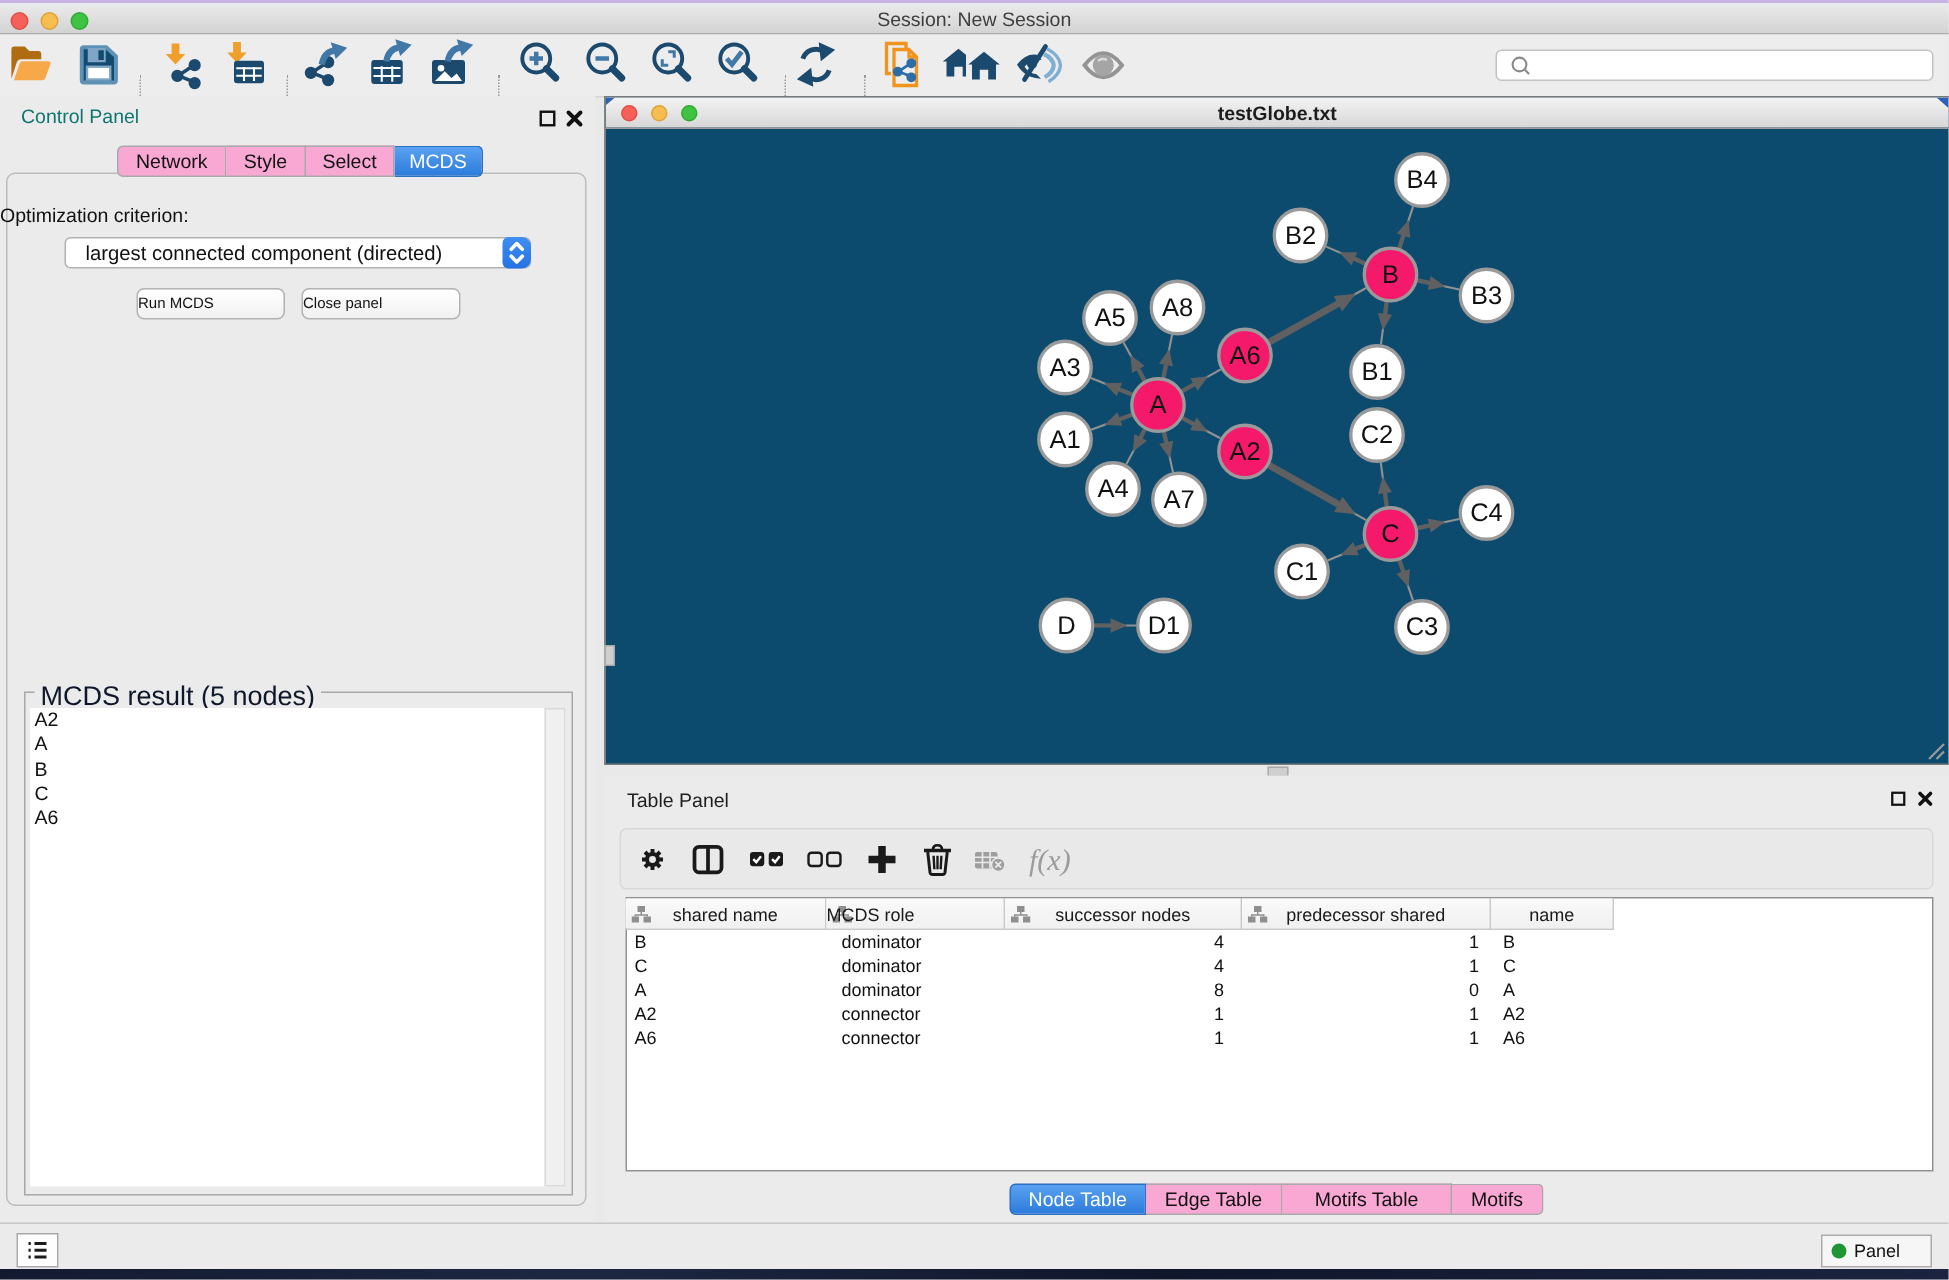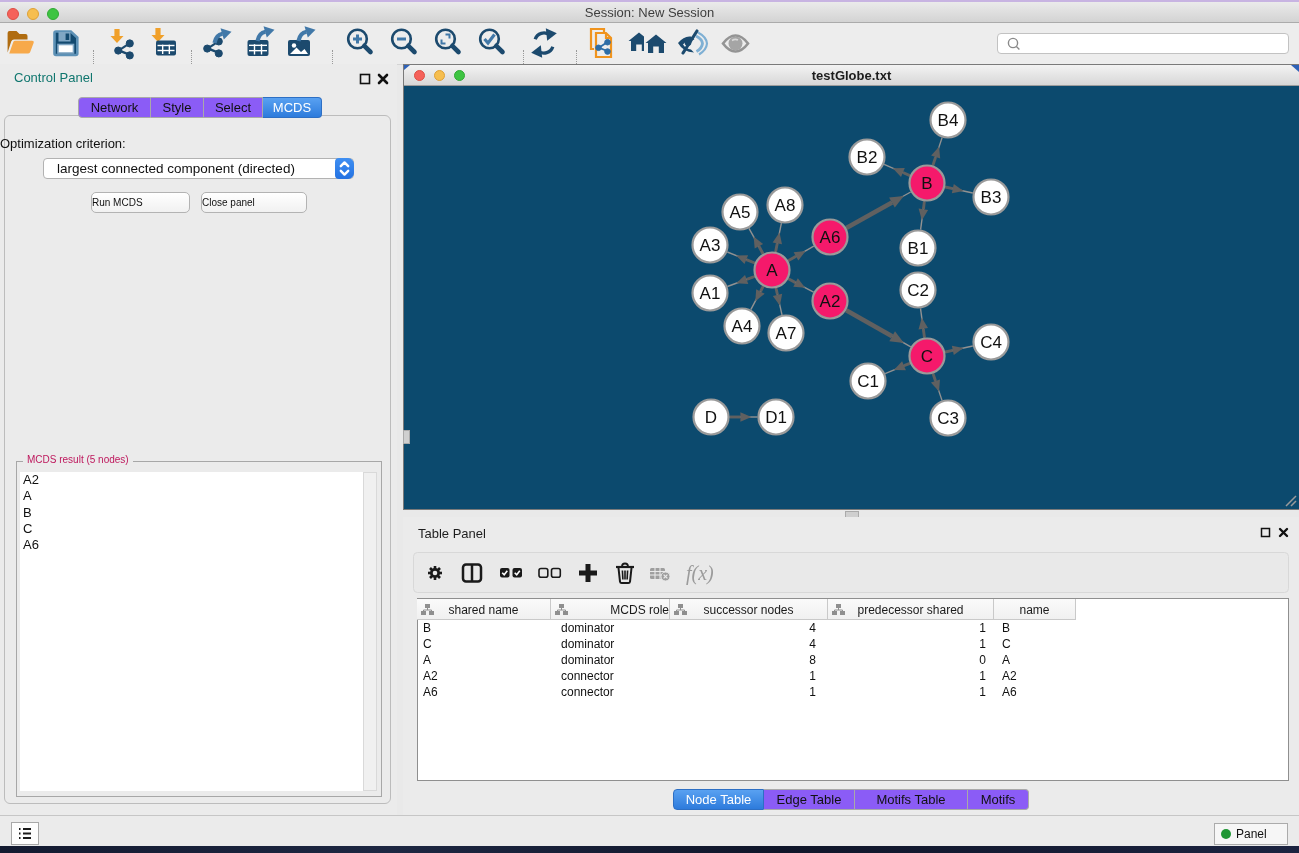--- a/index.html
+++ b/index.html
@@ -1,21 +1,21 @@
 <!DOCTYPE html>
 <html><head><meta charset="utf-8"><style>
 html,body{margin:0;padding:0}
 body{width:1299px;height:853px;position:relative;overflow:hidden;background:#e9e9e9;
  font-family:"Liberation Sans",sans-serif;-webkit-font-smoothing:antialiased}
 .abs{position:absolute}
 .tl{border-radius:50%;width:12px;height:12px;position:absolute;top:6px}
 .sep{position:absolute;top:27px;height:32px;width:0;border-left:1px dotted #9a9a9a}
 .btn{position:absolute;background:linear-gradient(#ffffff,#f1f1f1);border:1px solid #b3b3b3;border-radius:5px;
  font-size:10px;color:#111;text-align:left}
-.tab{float:left;background:#8b5cf6;border:1px solid #a9a9a9;border-left:none;font-size:13px;color:#111;
+.tab{float:left;background:#f9a8d4;border:1px solid #a9a9a9;border-left:none;font-size:13px;color:#111;
  text-align:center;line-height:19px;height:19px}
 </style></head>
 <body>
 
 <div class="abs" style="left:0;top:0;width:1299px;height:2px;background:#c8b4e2"></div>
 
 <div class="abs" style="left:0;top:2px;width:1299px;height:20px;background:linear-gradient(#ebebeb,#d3d3d3);border-bottom:1px solid #ababab">
   <div class="tl" style="left:7px;background:#f5615a;border:1px solid #dd4f45;box-sizing:border-box"></div>
   <div class="tl" style="left:27px;background:#f6be4f;border:1px solid #dfa137;box-sizing:border-box"></div>
   <div class="tl" style="left:47px;background:#3ec442;border:1px solid #31aa35;box-sizing:border-box"></div>
@@ -171,21 +171,21 @@
             <path d="M5.8 8.2 L9.5 4.4 L13.2 8.2"></path>
             <path d="M5.8 12.8 L9.5 16.6 L13.2 12.8"></path>
           </g>
         </svg>
     </div>
   </div>
   <div class="btn" style="left:91px;top:128px;width:97px;height:19px;line-height:19px">Run MCDS</div>
   <div class="btn" style="left:201px;top:128px;width:104px;height:19px;line-height:19px">Close panel</div>
 
   <div class="abs" style="left:16px;top:397px;width:364px;height:334px;border:1px solid #a7a7a7">
-    <div style="position:absolute;left:6px;top:-8px;background:#ebebeb;padding:0 4px;font-size:10px;color:#be185d">MCDS result (5 nodes)</div>
+    <div style="position:absolute;left:6px;top:-8px;background:#ebebeb;padding:0 4px;font-size:18px;color:#0f172a">MCDS result (5 nodes)</div>
     <div style="position:absolute;left:3px;top:10px;width:357px;height:319px;background:#fff;font-size:13px;color:#111;line-height:16.3px;padding-left:3px;box-sizing:border-box">A2<br>A<br>B<br>C<br>A6</div>
     <div style="position:absolute;right:4px;top:10px;width:14px;height:319px;background:#f0f0f0;border:1px solid #d9d9d9;box-sizing:border-box"></div>
   </div>
 </div>
 
 <div class="abs" style="left:403px;top:64px;width:896px;height:446px;border:1px solid #7a7a7a;border-right:none;box-sizing:border-box;background:#0c4a6e">
   <div style="position:absolute;left:0;top:0;width:100%;height:21px;background:linear-gradient(#f3f3f3,#d7d7d7);border-bottom:1px solid #9c9c9c;box-sizing:border-box">
     <div class="tl" style="left:10px;top:5px;width:11px;height:11px;background:#f5615a;border:1px solid #dd4f45;box-sizing:border-box"></div>
     <div class="tl" style="left:30px;top:5px;width:11px;height:11px;background:#f6be4f;border:1px solid #dfa137;box-sizing:border-box"></div>
     <div class="tl" style="left:50px;top:5px;width:11px;height:11px;background:#3ec442;border:1px solid #31aa35;box-sizing:border-box"></div>
@@ -370,21 +370,21 @@
     </div>
     <div style="position:absolute;left:148px;top:82px;width:119px;height:21px;background:linear-gradient(#fafafa,#f0f0f0);border-right:1px solid #c9c9c9;border-bottom:1px solid #c9c9c9;box-sizing:border-box;font-size:12px;color:#1a1a1a">
       <svg width="13" height="12" style="position:absolute;left:4px;top:5px">
         <g fill="#8f8f8f">
           <rect x="4" y="0" width="5" height="4"></rect>
           <rect x="0" y="7" width="5" height="4"></rect>
           <rect x="8" y="7" width="5" height="4"></rect>
         </g>
         <path d="M6.5 4 L6.5 6 M2.5 7 L2.5 6 L10.5 6 L10.5 7" fill="none" stroke="#8f8f8f" stroke-width="1"></path>
       </svg>
-      <div style="position:absolute;left:0;right:0;top:4px;text-align:right">MCDS role</div>
+      <div style="position:absolute;left:0;right:0;top:4px;text-align:left">MCDS role</div>
     </div>
     <div style="position:absolute;left:267px;top:82px;width:158px;height:21px;background:linear-gradient(#fafafa,#f0f0f0);border-right:1px solid #c9c9c9;border-bottom:1px solid #c9c9c9;box-sizing:border-box;font-size:12px;color:#1a1a1a">
       <svg width="13" height="12" style="position:absolute;left:4px;top:5px">
         <g fill="#8f8f8f">
           <rect x="4" y="0" width="5" height="4"></rect>
           <rect x="0" y="7" width="5" height="4"></rect>
           <rect x="8" y="7" width="5" height="4"></rect>
         </g>
         <path d="M6.5 4 L6.5 6 M2.5 7 L2.5 6 L10.5 6 L10.5 7" fill="none" stroke="#8f8f8f" stroke-width="1"></path>
       </svg>

